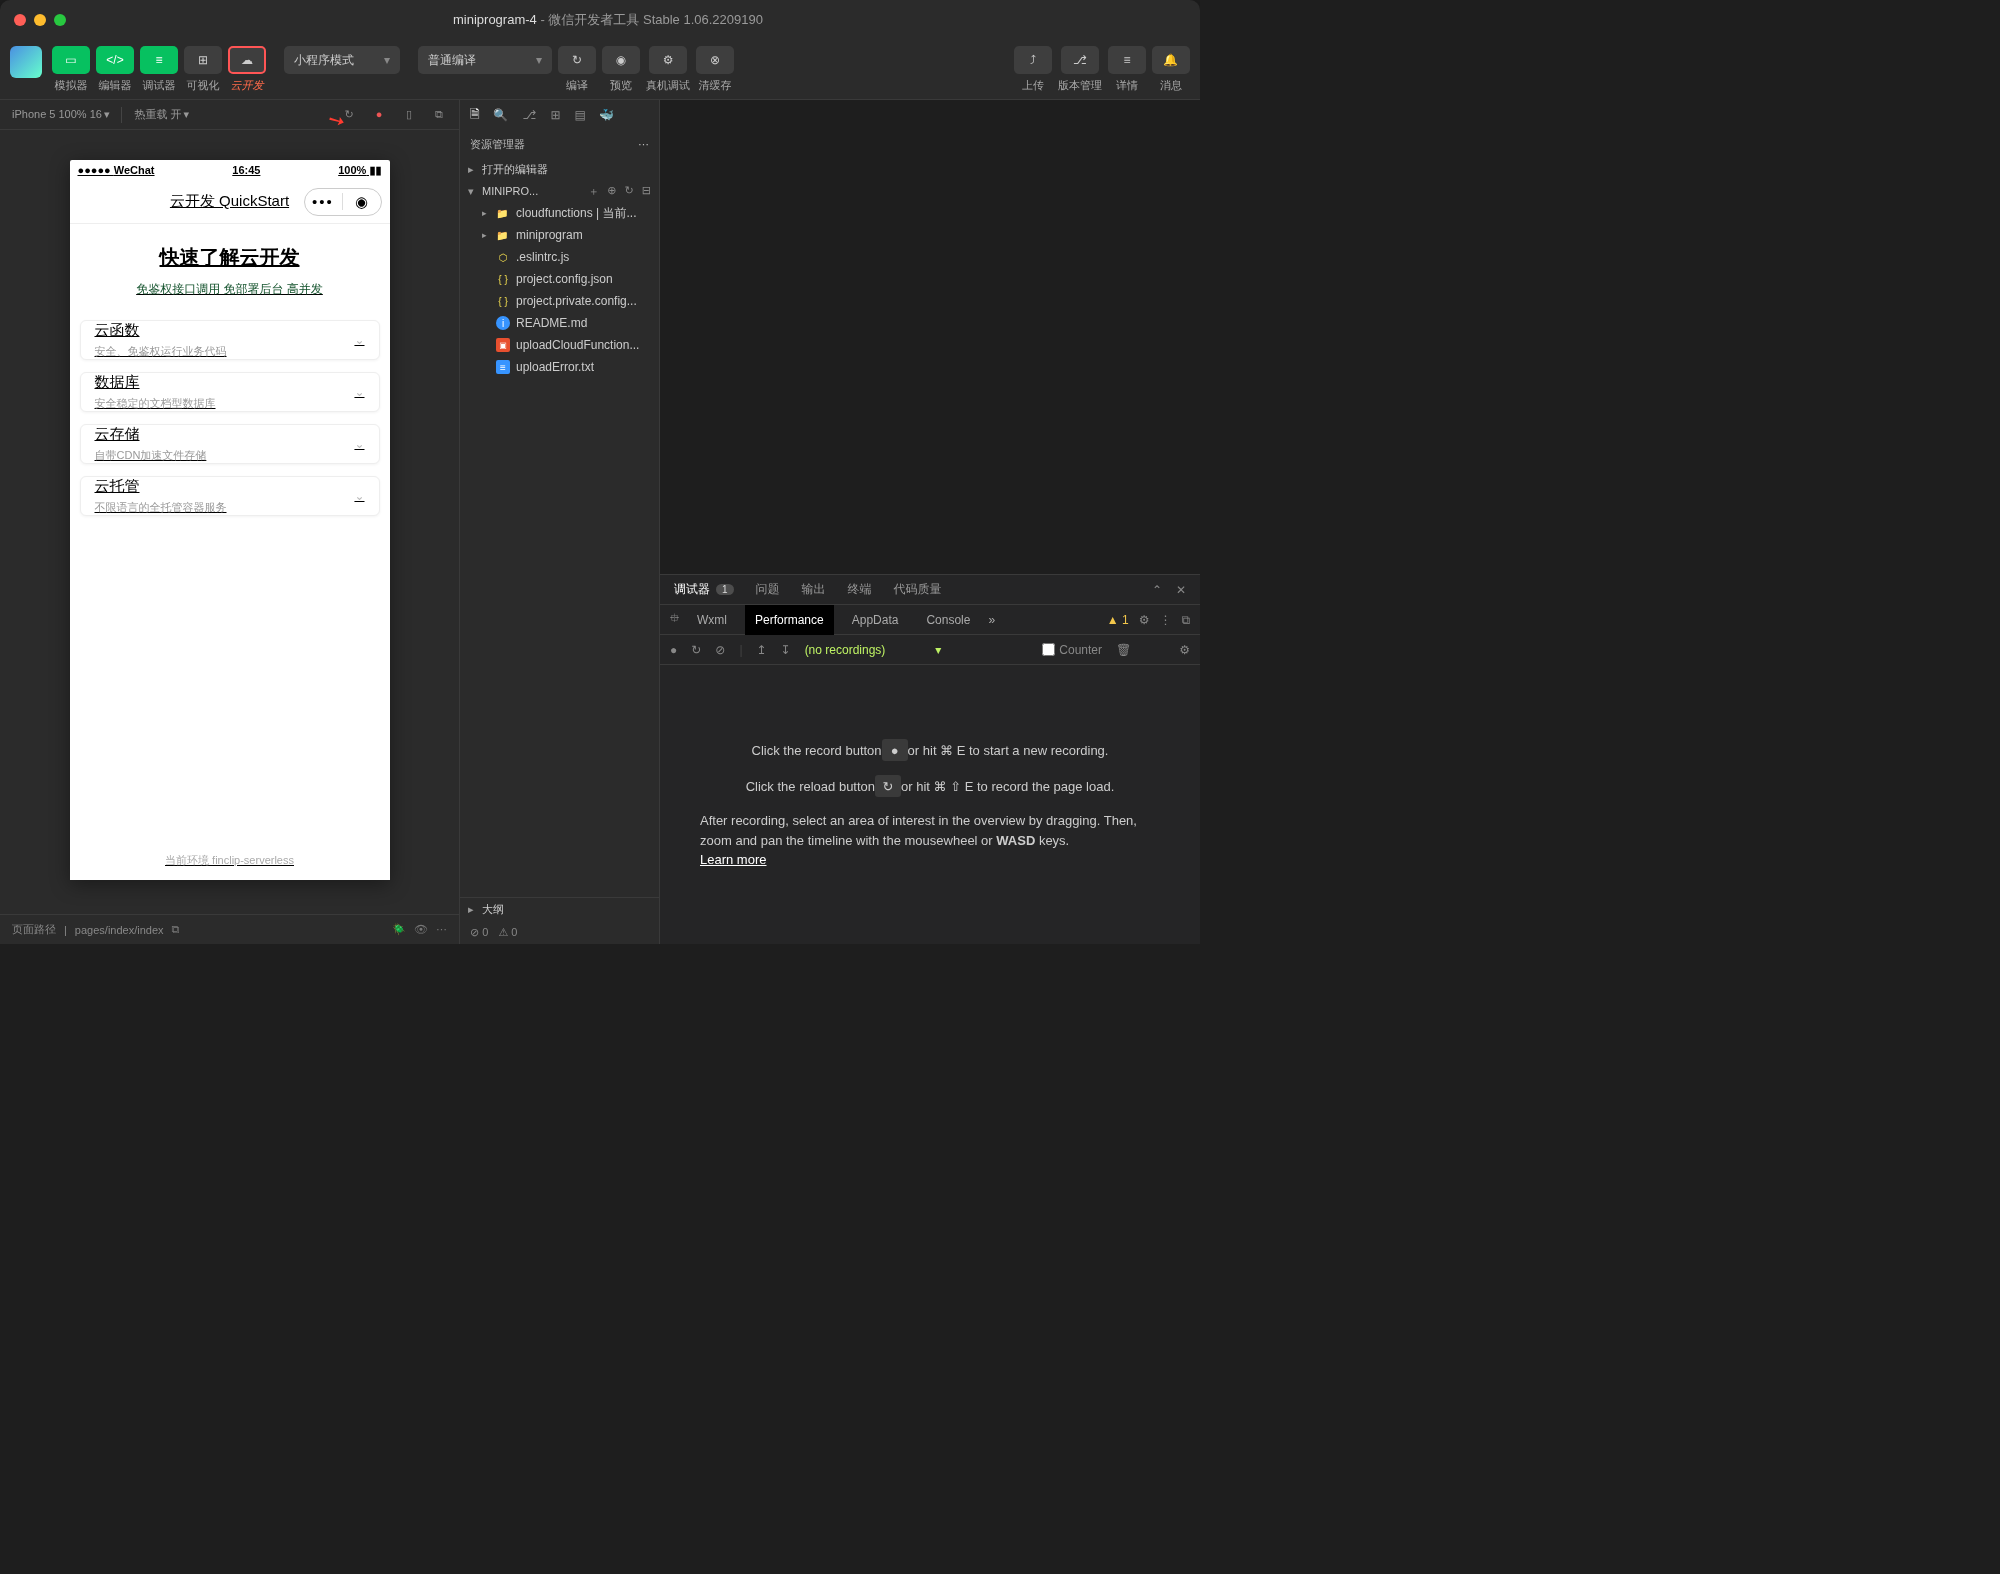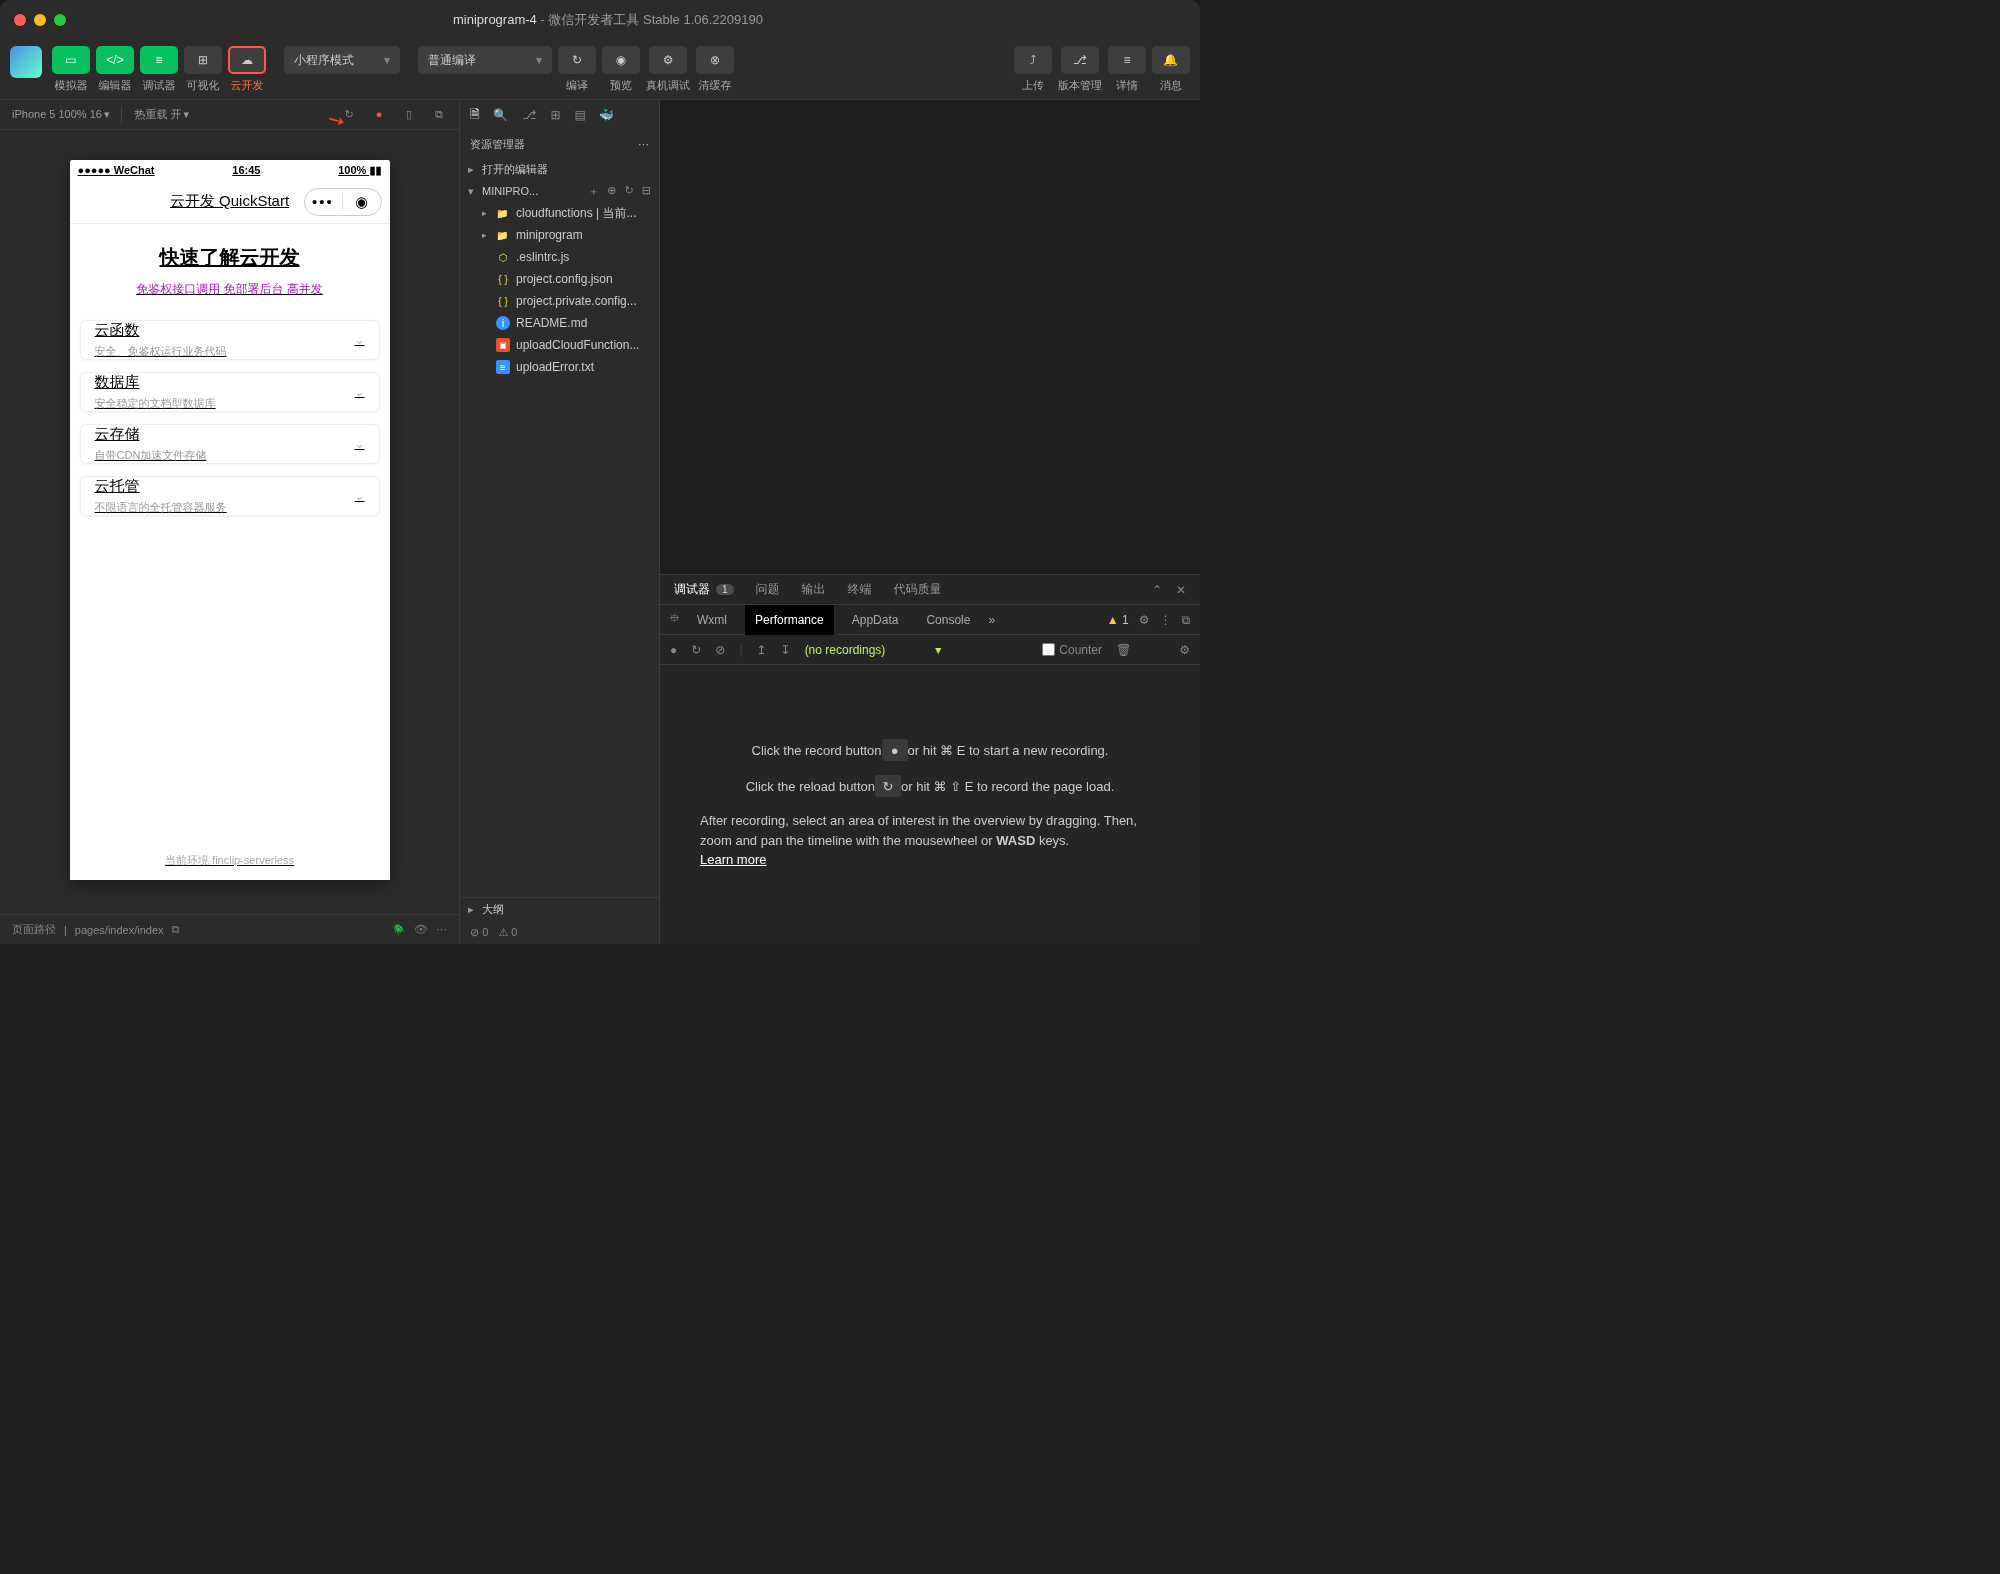--- a/index.html
+++ b/index.html
@@ -15,21 +15,21 @@
 .title b { color: #ddd; font-weight: 500; }
 
 
 .toolbar { height: 60px; display: flex; align-items: flex-start; padding: 6px 10px 0; gap: 6px; border-bottom: 1px solid #3a3a3a; }
 .tb-group { display: flex; flex-direction: column; align-items: center; gap: 4px; }
 .tb-btn { width: 38px; height: 28px; border-radius: 5px; display: flex; align-items: center; justify-content: center; color: #ccc; }
 .tb-btn.green { background: #07c160; color: #fff; }
 .tb-btn.gray { background: #3e3e3e; }
 .tb-btn.selected { outline: 2px solid #f55; outline-offset: -2px; }
 .tb-label { font-size: 11px; color: #aaa; }
-.tb-label.hl { color: #ff6b4a; }
+.tb-label.hl { color: #ff6b4a; font-style: italic; }
 .avatar { width: 32px; height: 32px; border-radius: 6px; background: linear-gradient(135deg,#4a90e2,#6fc); margin-right: 4px; }
 .tb-select { height: 28px; background: #3e3e3e; border-radius: 5px; display: flex; align-items: center; padding: 0 10px; color: #ccc; font-size: 12px; gap: 30px; }
 .tb-select .caret { color: #888; }
 .tb-spacer { flex: 1; }
 .red-arrow { position: absolute; top: 108px; left: 328px; color: #ff3b30; font-size: 20px; transform: rotate(-30deg); }
 
 
 .subbar { height: 30px; display: flex; align-items: center; padding: 0 12px; gap: 12px; border-bottom: 1px solid #3a3a3a; color: #999; font-size: 11px; }
 .subbar .sep { width: 1px; height: 16px; background: #444; }
 .subbar .caret { margin-left: 2px; }
@@ -44,21 +44,21 @@
 .sim-area { flex: 1; display: flex; align-items: flex-start; justify-content: center; padding-top: 30px; }
 .phone { width: 320px; height: 720px; background: #fff; border-radius: 2px; box-shadow: 0 4px 20px rgba(0,0,0,.4); display: flex; flex-direction: column; color: #000; text-decoration: underline; }
 .status-bar { height: 20px; display: flex; align-items: center; padding: 0 8px; font-size: 11px; font-weight: 600; }
 .status-bar .st-center { flex: 1; text-align: center; }
 .nav-bar { height: 44px; display: flex; align-items: center; justify-content: center; position: relative; font-size: 15px; border-bottom: 1px solid #eee; }
 .nav-capsule { position: absolute; right: 8px; display: flex; align-items: center; border: 1px solid #ccc; border-radius: 16px; height: 28px; overflow: hidden; }
 .nav-capsule span { width: 38px; display: flex; align-items: center; justify-content: center; font-size: 15px; }
 .nav-capsule span:first-child { border-right: 1px solid #ddd; letter-spacing: 2px; }
 .phone-body { flex: 1; background: #fff; padding: 20px 10px 8px; display: flex; flex-direction: column; }
 .p-title { font-size: 20px; font-weight: 700; text-align: center; }
-.p-sub { font-size: 12px; color: #a21caf; text-align: center; margin-top: 10px; }
+.p-sub { font-size: 12px; color: #14532d; text-align: center; margin-top: 10px; }
 .cards { margin-top: 22px; display: flex; flex-direction: column; gap: 12px; }
 .card { background: #fff; border: 1px solid #eee; border-radius: 6px; padding: 0 14px; display: flex; align-items: center; box-shadow: 0 1px 3px rgba(0,0,0,.05); }
 .card-t { font-size: 15px; font-weight: 500; }
 .card-s { font-size: 11px; color: #999; margin-top: 4px; }
 .card .chev { margin-left: auto; color: #bbb; }
 .p-footer { margin-top: auto; text-align: center; font-size: 11px; color: #aaa; padding-bottom: 4px; }
 
 .sim-status { height: 30px; display: flex; align-items: center; padding: 0 12px; gap: 8px; color: #888; font-size: 11px; border-top: 1px solid #3a3a3a; }
 .sim-status .ico { color: #777; }
 

